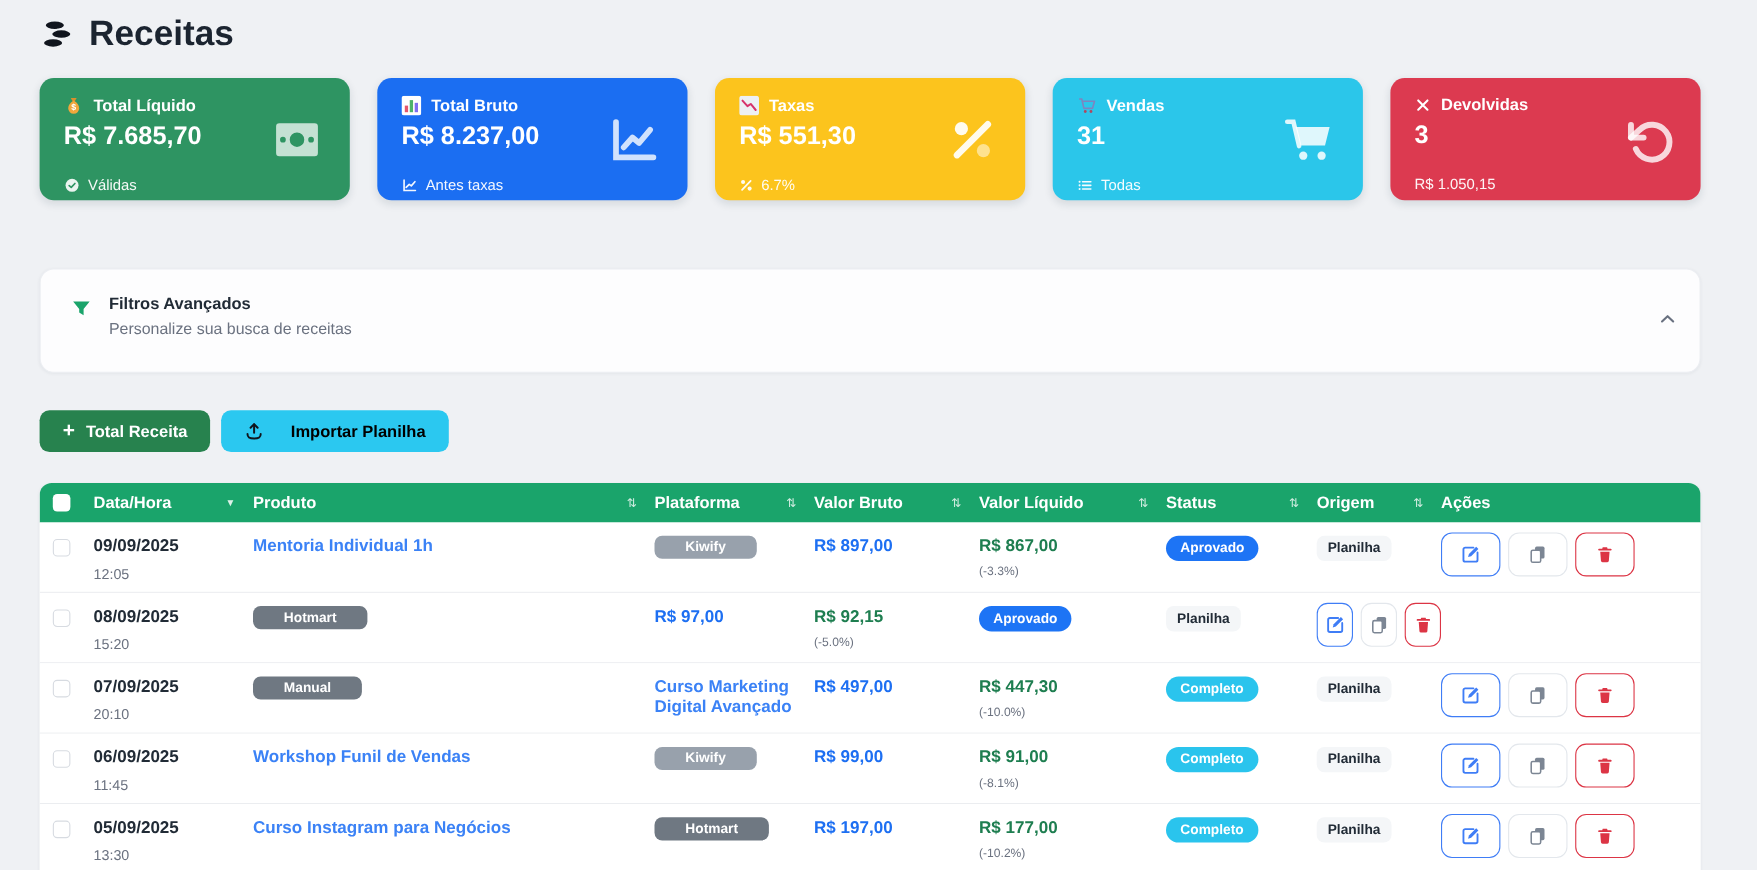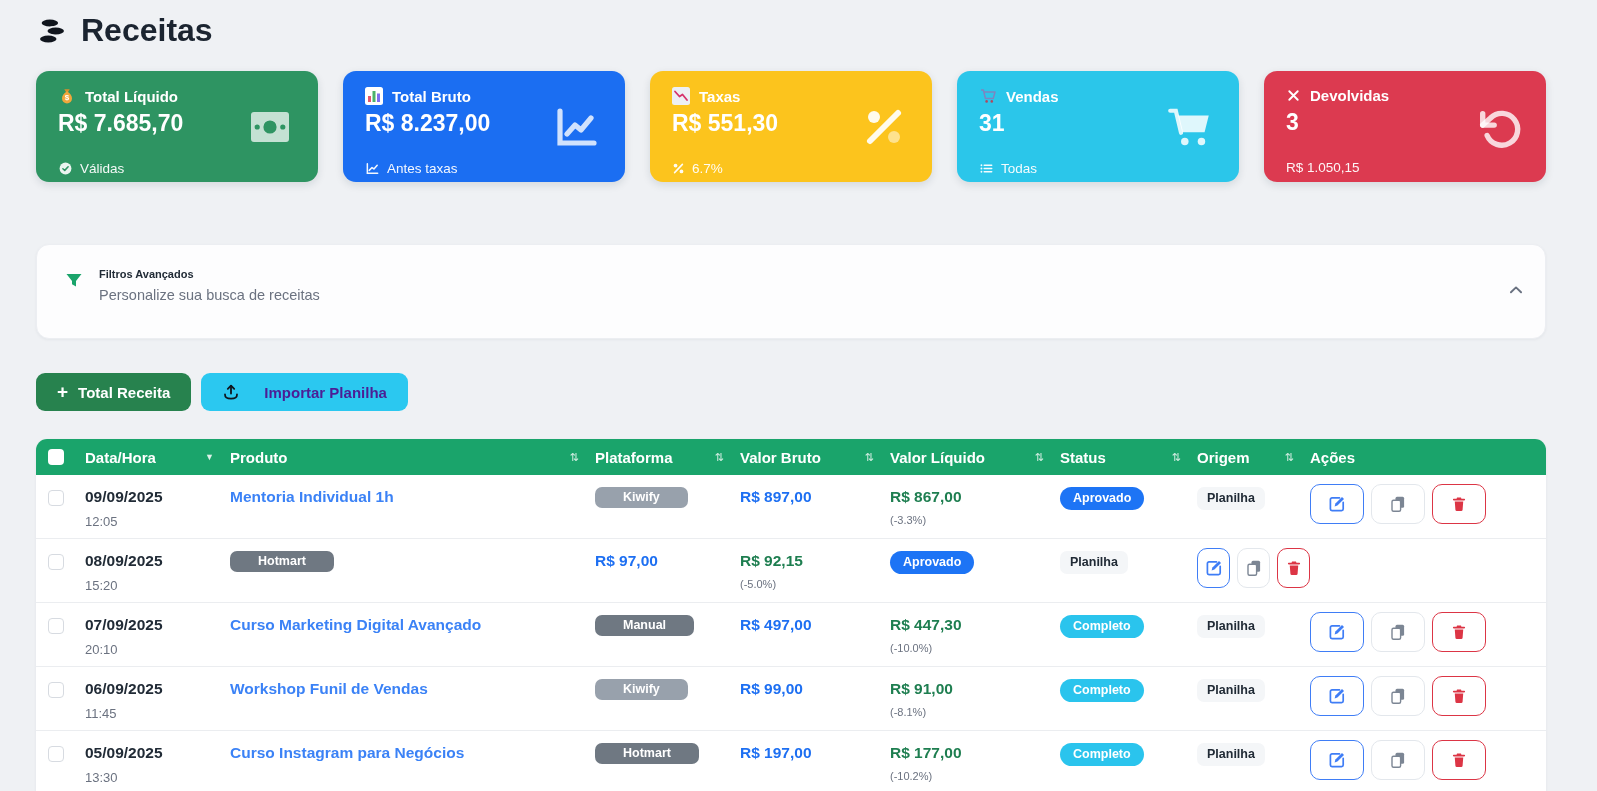--- a/index.html
+++ b/index.html
@@ -15,30 +15,30 @@
           box-shadow:0 3px 8px rgba(20,40,60,.12); }
   .card-top { display:flex; align-items:center; gap:9px; font-size:15px; font-weight:700; }
   .card-value { font-size:23px; font-weight:700; margin-top:5px; }
   .card-foot { display:flex; align-items:center; gap:7px; font-size:13.5px; margin-top:24px; opacity:.95; }
   .card-big { position:absolute; right:24px; top:50%; transform:translateY(-50%); line-height:0; }
   .i { display:inline-flex; line-height:0; }
 
   .filters { margin-top:62px; height:95px; background:#fdfdfe; border:1px solid #eceef2; border-radius:13px;
              display:flex; align-items:flex-start; gap:15px; padding:23px 30px 0 27px; position:relative;
              box-shadow:0 1px 3px rgba(20,40,60,.05); cursor:pointer; }
-  .filters-title { font-size:11px; font-weight:700; color:#212b36; }
+  .filters-title { font-size:15px; font-weight:700; color:#212b36; }
   .filters-sub { font-size:14.5px; color:#6b7280; margin-top:7px; }
   .chev-btn { position:absolute; right:20px; top:36px; background:none; border:none; cursor:pointer; line-height:0; }
 
   .toolbar { margin-top:34px; display:flex; gap:10px; }
   .btn { height:38px; border-radius:9px; border:none; display:inline-flex; align-items:center; gap:10px;
          padding:0 21px; font-size:15px; font-weight:700; font-family:inherit; cursor:pointer; }
   .btn-new { background:#27824E; color:#fff; }
   .btn-new .plus { font-size:19px; font-weight:700; line-height:0; }
-  .btn-import { background:#2BC8F0; color:#4c1d95;gap:24px; }
+  .btn-import { background:#2BC8F0; color:#000000;gap:24px; }
 
   .table { margin-top:28px; border-radius:11px 11px 0 0; overflow:hidden; background:#fff;
            box-shadow:0 1px 3px rgba(20,40,60,.06); }
   .tgrid { display:grid; grid-template-columns:49px 145px 365px 145px 150px 170px 137px 113px 1fr; }
   .thead { background:#1AA46B; height:36px; align-items:center; color:#fff; }
   .hcell { display:flex; align-items:center; justify-content:space-between; padding-right:16px;
            font-size:15px; font-weight:700; cursor:pointer; }
   .hcell .sort { font-size:11px; opacity:.8; font-weight:400; }
   .hcell .caret { font-size:9px; opacity:.85; }
   .c-check { display:flex; align-items:center; padding-left:12px; justify-content:flex-start; }
@@ -399,22 +399,22 @@
     </div>
 
     <div class="tgrid trow">
       <div class="c-check">
           <span class="rowcheck"></span>
         </div>
       <div class="cell">
           <div class="date">07/09/2025</div>
           <div class="time">20:10</div>
         </div>
+      <div class="cell badge-cell"><span class="pbadge" style="background: rgb(111, 120, 130);">Manual</span></div>
       <div class="cell c-prod">Curso Marketing Digital Avançado</div>
-      <div class="cell badge-cell"><span class="pbadge" style="background: rgb(111, 120, 130);">Manual</span></div>
       <div class="cell gross">R$ 497,00</div>
       <div class="cell">
           <div class="net">R$ 447,30</div>
           <div class="delta">(-10.0%)</div>
         </div>
       <div class="cell badge-cell"><span class="sbadge" style="background: rgb(42, 196, 237);">Completo</span></div>
       <div class="cell badge-cell"><span class="obadge">Planilha</span></div>
       <div class="c-actions">
         <button class="abtn edit">
             <span class="i">

